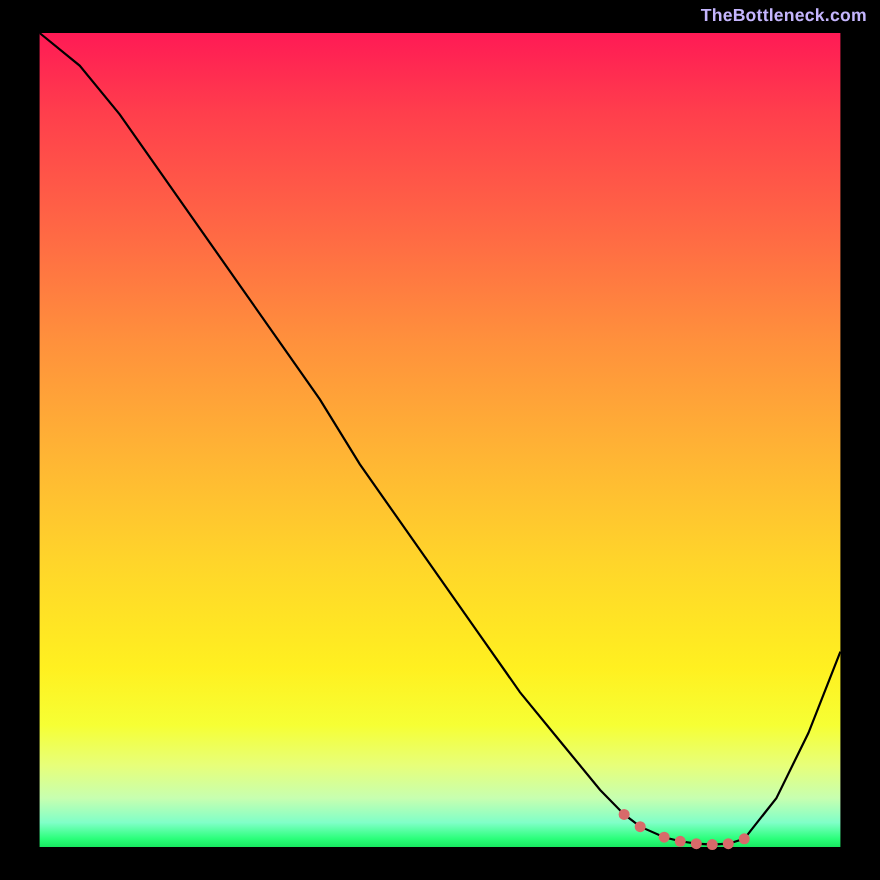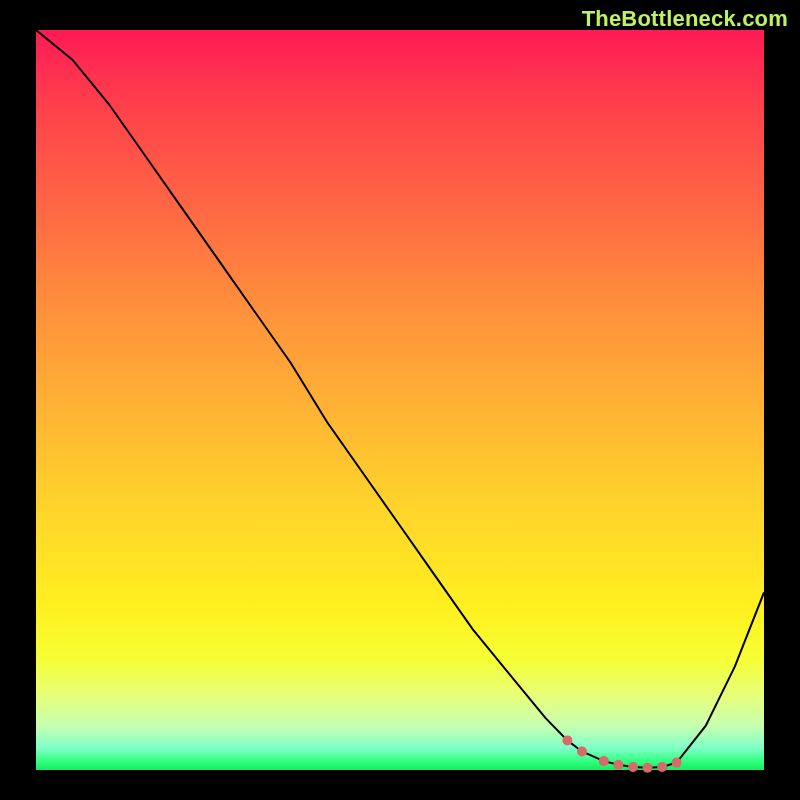--- a/index.html
+++ b/index.html
@@ -46,22 +46,22 @@
       #c7ffb0 94%,
       #80ffc8 97%,
       #2aff7a 99%,
       #18e860 100%
     );
   }
   .watermark {
     position: absolute;
     top: 6px;
     right: 12px;
-    color: #bef264;
-    font-size: 22px;
+    color: #c4b5fd;
+    font-size: 16px;
     font-weight: 600;
     letter-spacing: 0.2px;
     user-select: none;
   }
   svg.curve {
     position: absolute;
     left: 0;
     top: 0;
     width: 100%;
     height: 100%;

